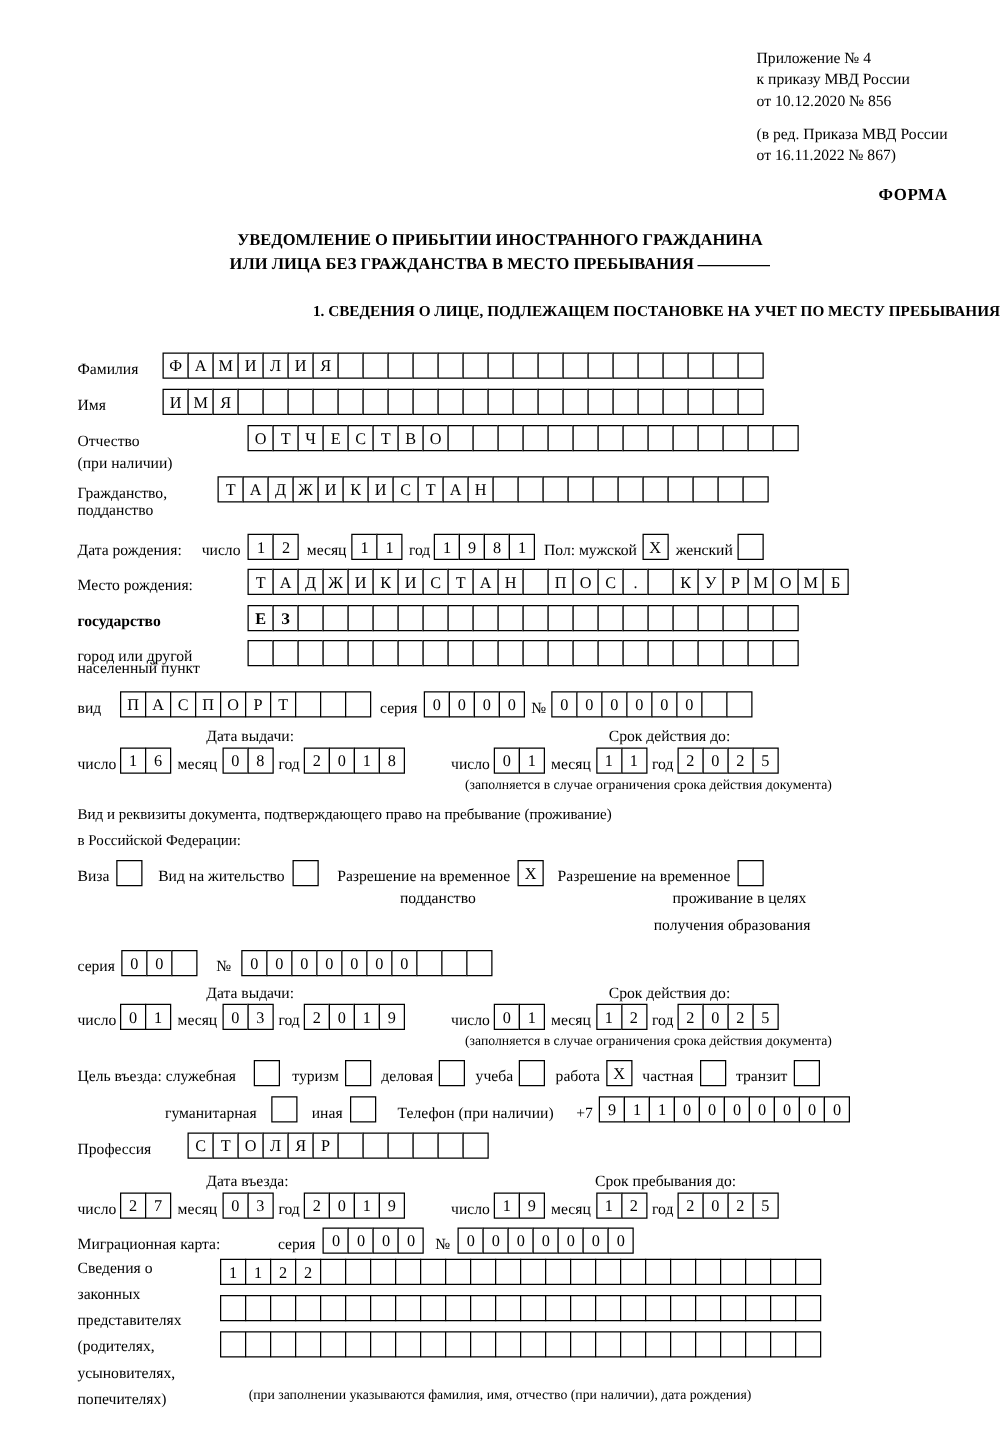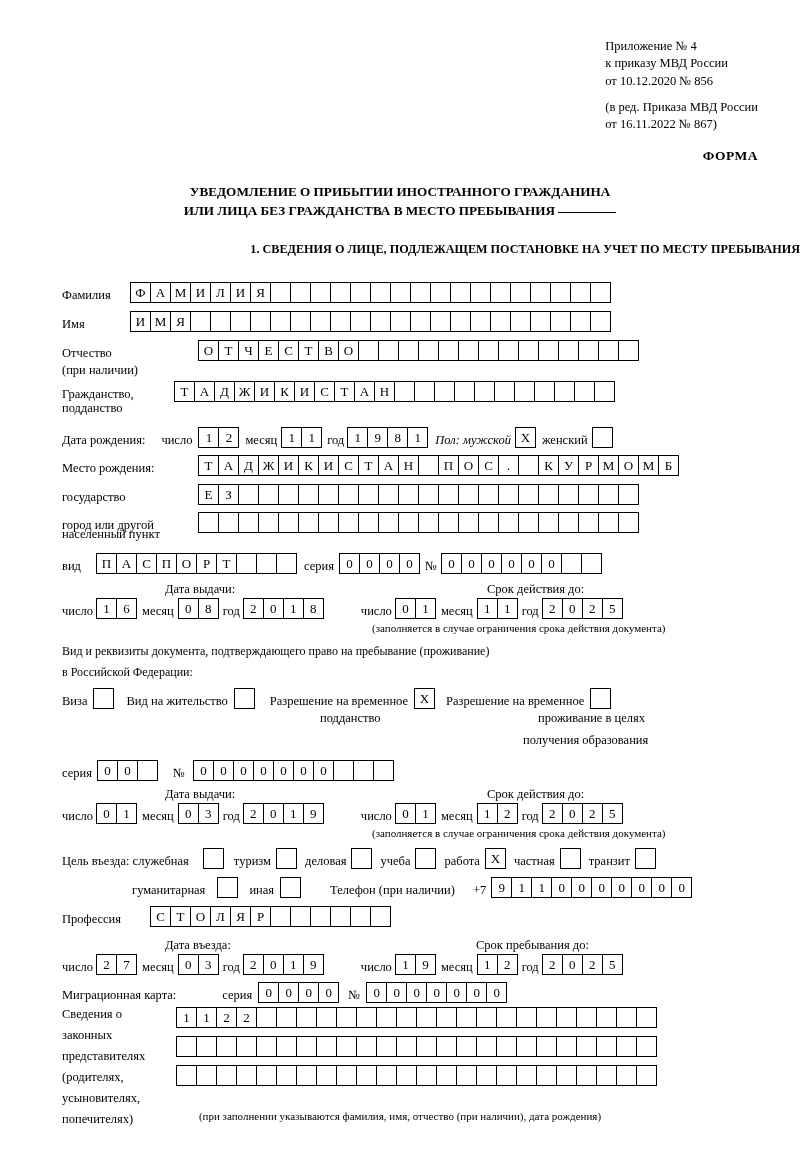--- a/index.html
+++ b/index.html
@@ -192,21 +192,21 @@
         <div class="cell">1</div>
         <div class="cell">1</div>
       </div>
     <div class="lbl" style="margin-left:6px;">год</div>
     <div class="cells" id="c-byear" style="margin-left:3px;">
         <div class="cell">1</div>
         <div class="cell">9</div>
         <div class="cell">8</div>
         <div class="cell">1</div>
       </div>
-    <div class="lbl" style="margin-left:8px;font-style:italic;">Пол: мужской</div>
+    <div class="lbl" style="margin-left:8px;">Пол: мужской</div>
     <div class="cells" id="c-sexm" style="margin-left:4px;">
         <div class="cell">Х</div>
       </div>
     <div class="lbl" style="margin-left:7px;">женский</div>
     <div class="cells" id="c-sexf" style="margin-left:4px;">
         <div class="cell"></div>
       </div>
   </div>
 
   <div class="row" style="left:62px; top:455px;">
@@ -231,21 +231,21 @@
         <div class="cell"></div>
         <div class="cell">К</div>
         <div class="cell">У</div>
         <div class="cell">Р</div>
         <div class="cell">М</div>
         <div class="cell">О</div>
         <div class="cell">М</div>
         <div class="cell">Б</div>
       </div>
   </div>
-  <div class="row" style="left:62px; top:484px;">
+  <div class="row" style="left:62px; top:484px;font-weight:bold;">
     <div class="lbl" style="width:136px;">государство</div>
     <div class="cells" id="c-bplace2">
         <div class="cell">Е</div>
         <div class="cell">З</div>
         <div class="cell"></div>
         <div class="cell"></div>
         <div class="cell"></div>
         <div class="cell"></div>
         <div class="cell"></div>
         <div class="cell"></div>
@@ -495,21 +495,21 @@
 
   <div class="row" style="left:132px; top:877px;">
     <div class="lbl">гуманитарная</div>
     <div class="cells" id="c-pgum" style="margin-left:12px;">
         <div class="cell"></div>
       </div>
     <div class="lbl" style="margin-left:12px;">иная</div>
     <div class="cells" id="c-pin" style="margin-left:6px;">
         <div class="cell"></div>
       </div>
-    <div class="lbl" style="margin-left:30px;">Телефон (при наличии)</div>
+    <div class="lbl" style="margin-left:18px;">Телефон (при наличии)</div>
     <div class="lbl" style="margin-left:18px;">+7</div>
     <div class="cells" id="c-phone" style="margin-left:5px;">
         <div class="cell">9</div>
         <div class="cell">1</div>
         <div class="cell">1</div>
         <div class="cell">0</div>
         <div class="cell">0</div>
         <div class="cell">0</div>
         <div class="cell">0</div>
         <div class="cell">0</div>

